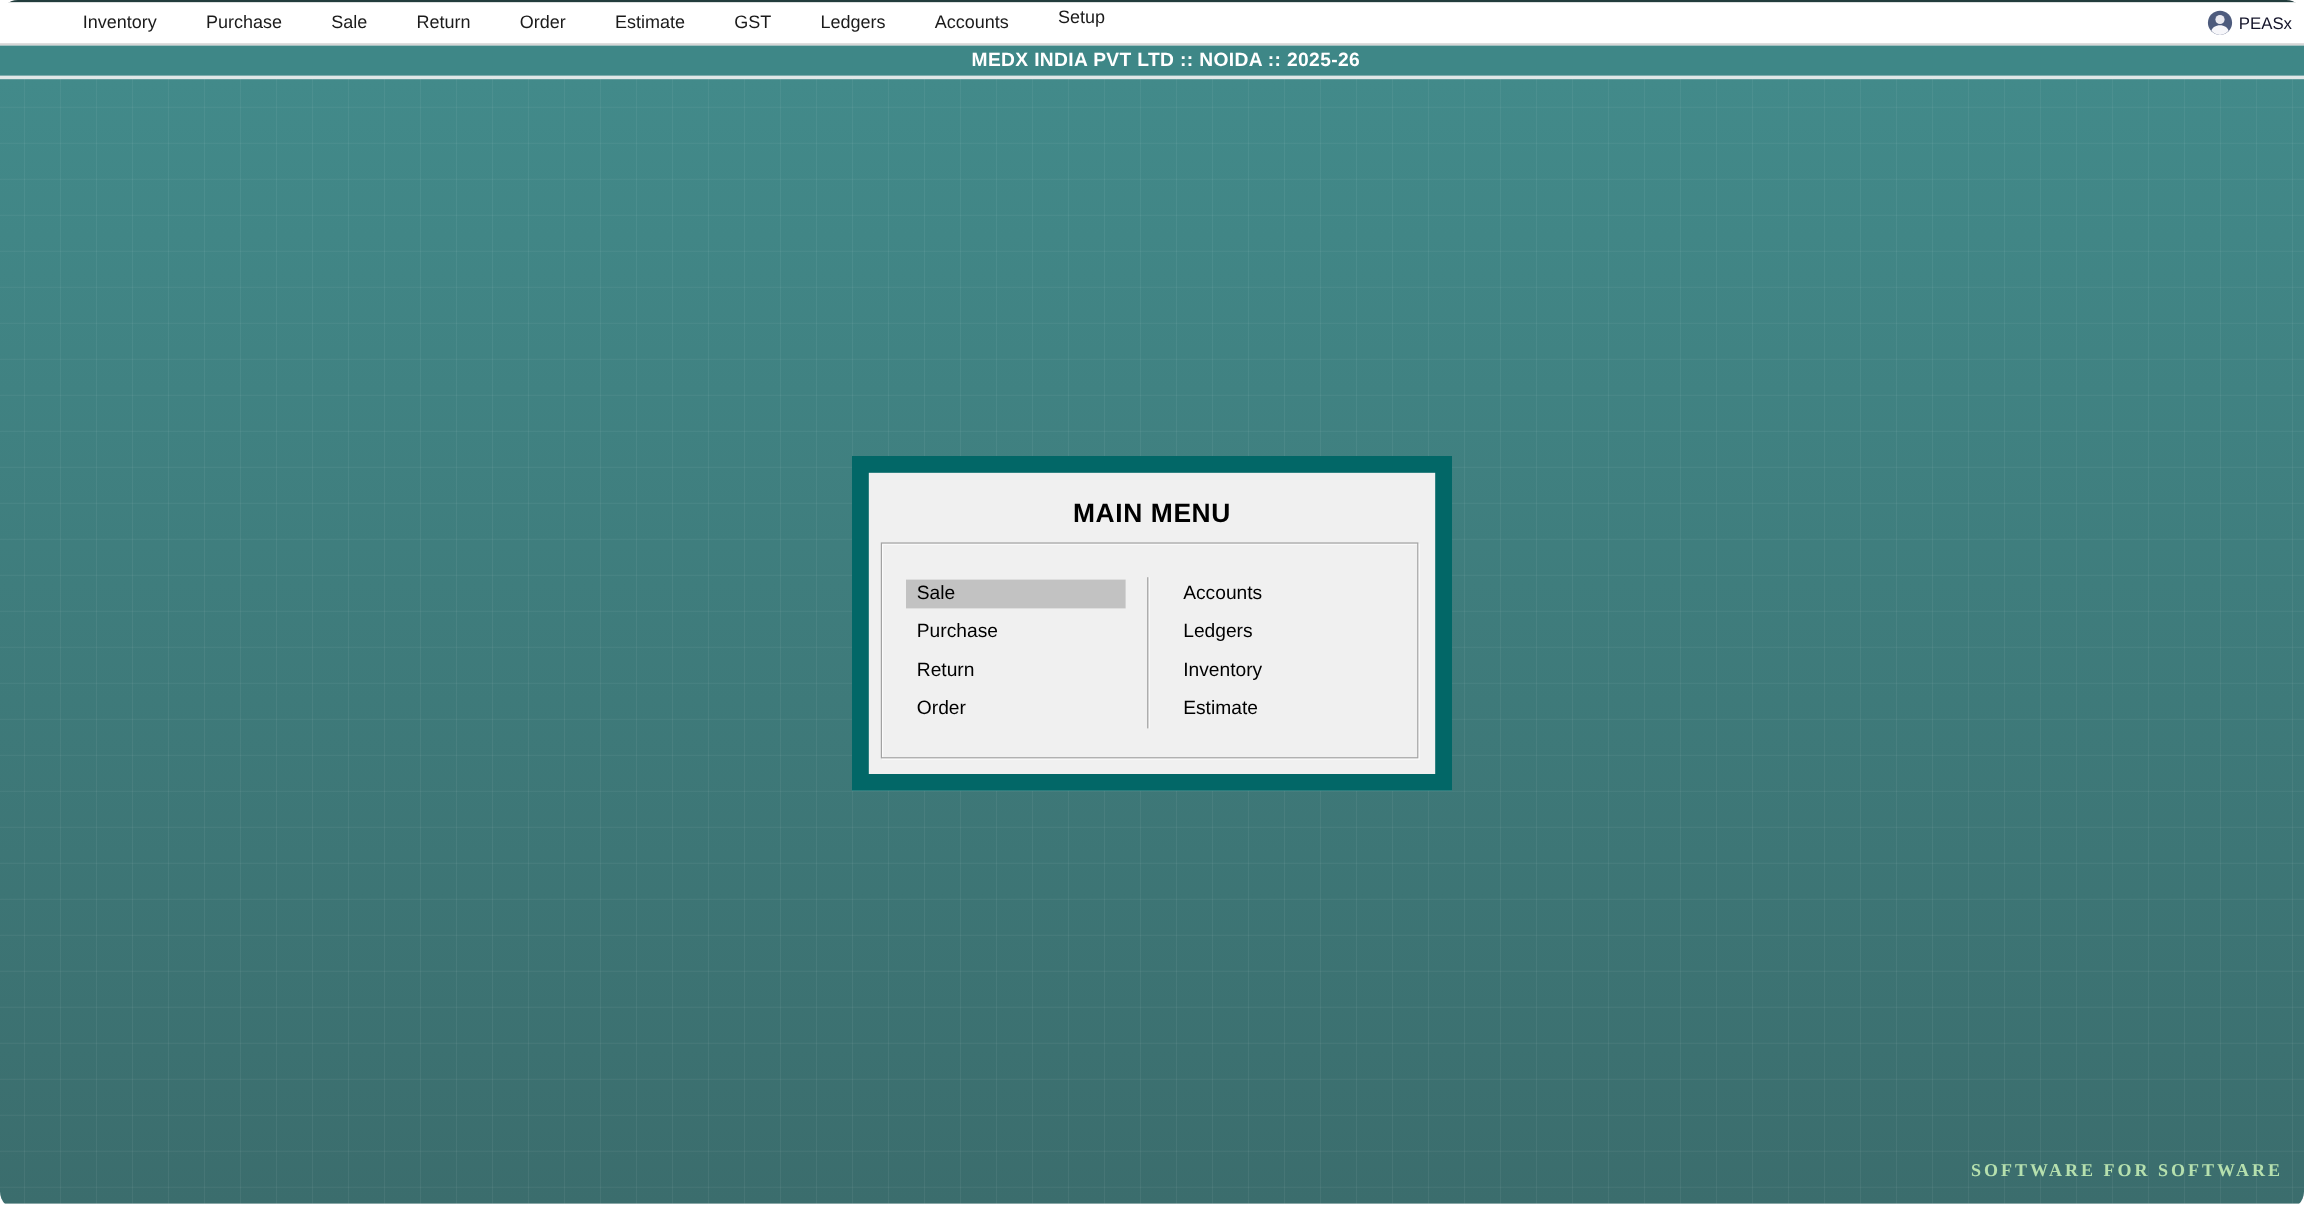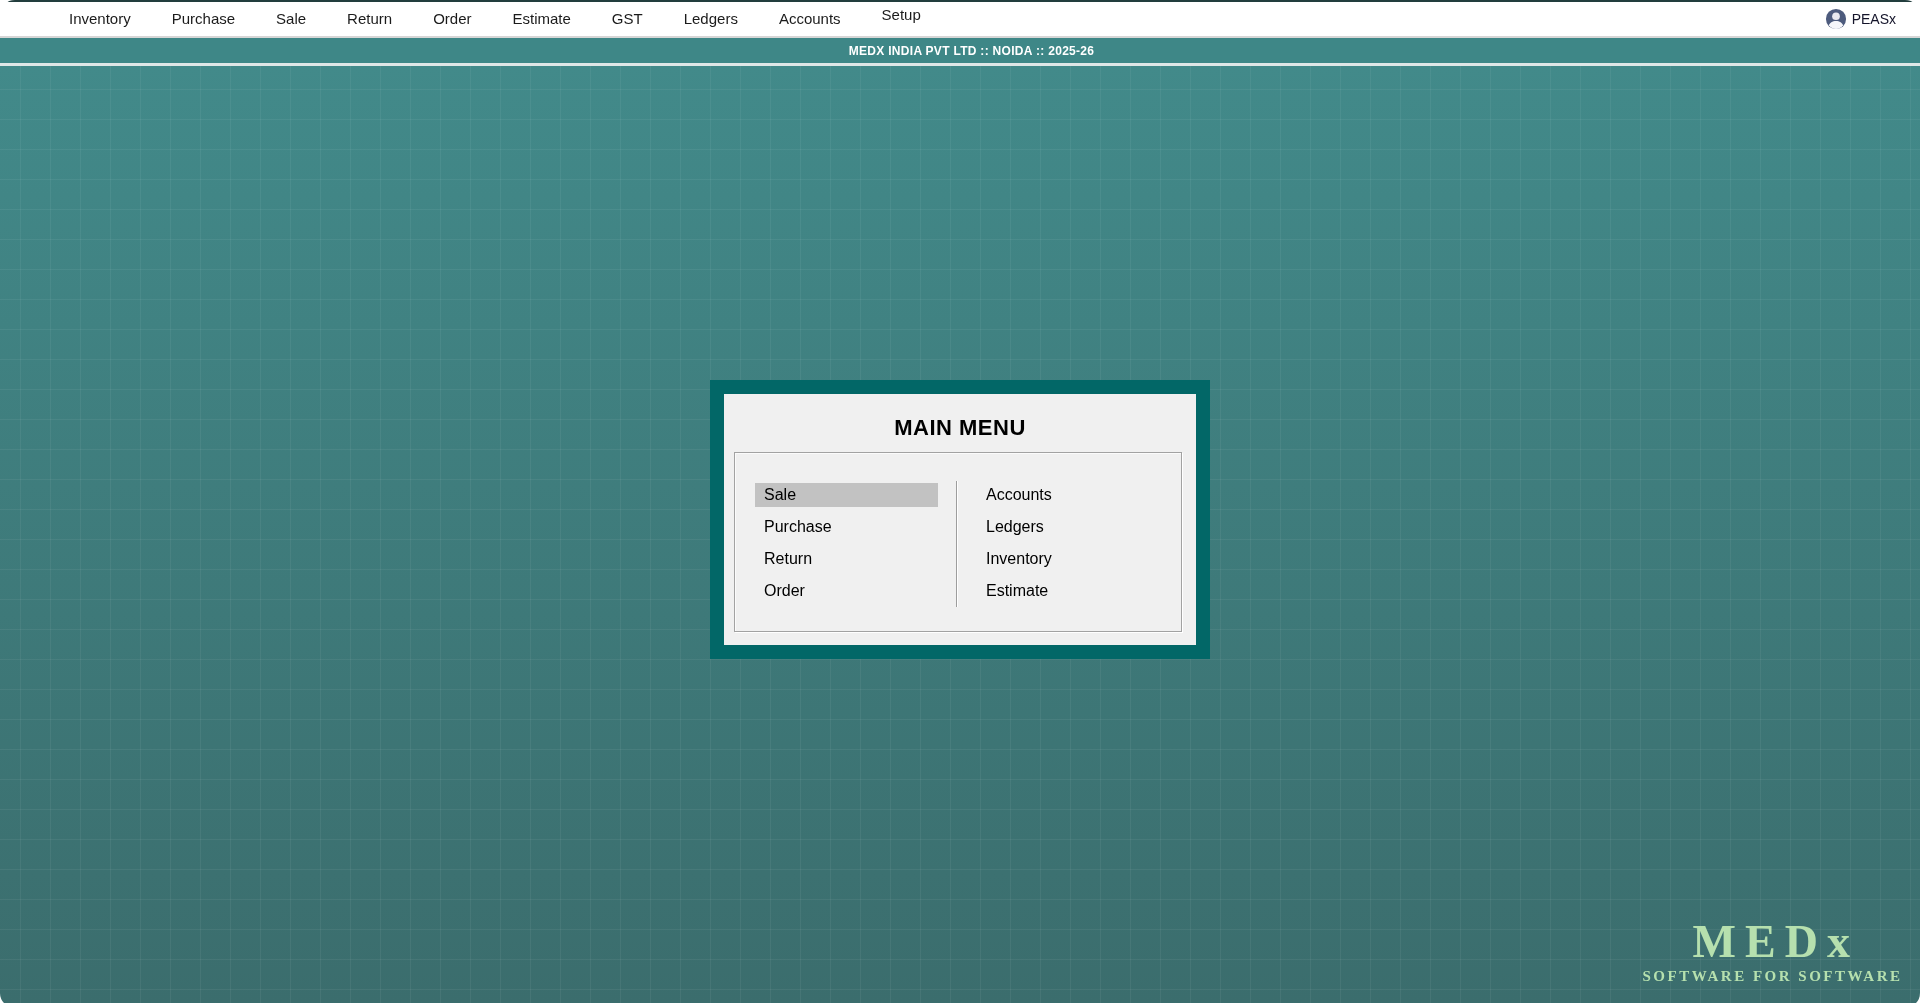--- a/index.html
+++ b/index.html
@@ -14,32 +14,32 @@
   
   .menubar {
     height:36px; background:#ffffff; display:flex; align-items:center;
     justify-content:space-between; border-bottom:2px solid #d6d6d6;
   }
   .menu-items { display:flex; align-items:center; padding-left:69px; column-gap:41px; }
   .menubar-item {
     font-size:15px; color:#1b1b1b; cursor:default; white-space:nowrap; line-height:36px;
   }
   .menubar-item[data-name="menubar-item-setup"] { transform:translateY(-4px); }
-  .user-chip { display:flex; align-items:center; gap:5px; padding-right:24px; }
+  .user-chip { display:flex; align-items:center; gap:5px; padding-right:10px; }
   .avatar { width:22px; height:22px; display:block; }
   .user-name { font-size:14px; color:#14142a; }
 
   
   .titlebar {
     height:28px; background:var(--titlebar-teal,#3e8787);
     border-bottom:3px solid #dfe7e7;
     display:flex; align-items:center; justify-content:center;
   }
   .titlebar span {
-    color:#ffffff; font-size:12px; font-weight:600; letter-spacing:.3px;margin-left:23px;
+    color:#ffffff; font-size:16px; font-weight:600; letter-spacing:.3px;margin-left:23px;
   }
 
   
   .workspace {
     position:relative; height:937px;
     background-image:
       linear-gradient(rgba(255,255,255,.055) 1px, transparent 1px),
       linear-gradient(90deg, rgba(255,255,255,.055) 1px, transparent 1px),
       linear-gradient(var(--bg-top,#428a8a), var(--bg-bottom,#3b6d6d));
     background-size:30px 30px, 30px 30px, 100% 100%;
@@ -140,18 +140,17 @@
         <div class="menu-col right" data-name="main-menu-right-column">
           <div class="menu-option" data-name="menu-option-accounts">Accounts</div>
           <div class="menu-option" data-name="menu-option-ledgers">Ledgers</div>
           <div class="menu-option" data-name="menu-option-inventory">Inventory</div>
           <div class="menu-option" data-name="menu-option-estimate">Estimate</div>
         </div>
       </div>
     </div>
 
     <div class="logo" data-name="brand-logo">
-      <div class="logo-name" data-name="brand-name">MEDx</div>
       <div class="logo-tagline" data-name="brand-tagline">SOFTWARE FOR SOFTWARE</div>
     </div>
 
   </main>
 </div>
 
 </body></html>

